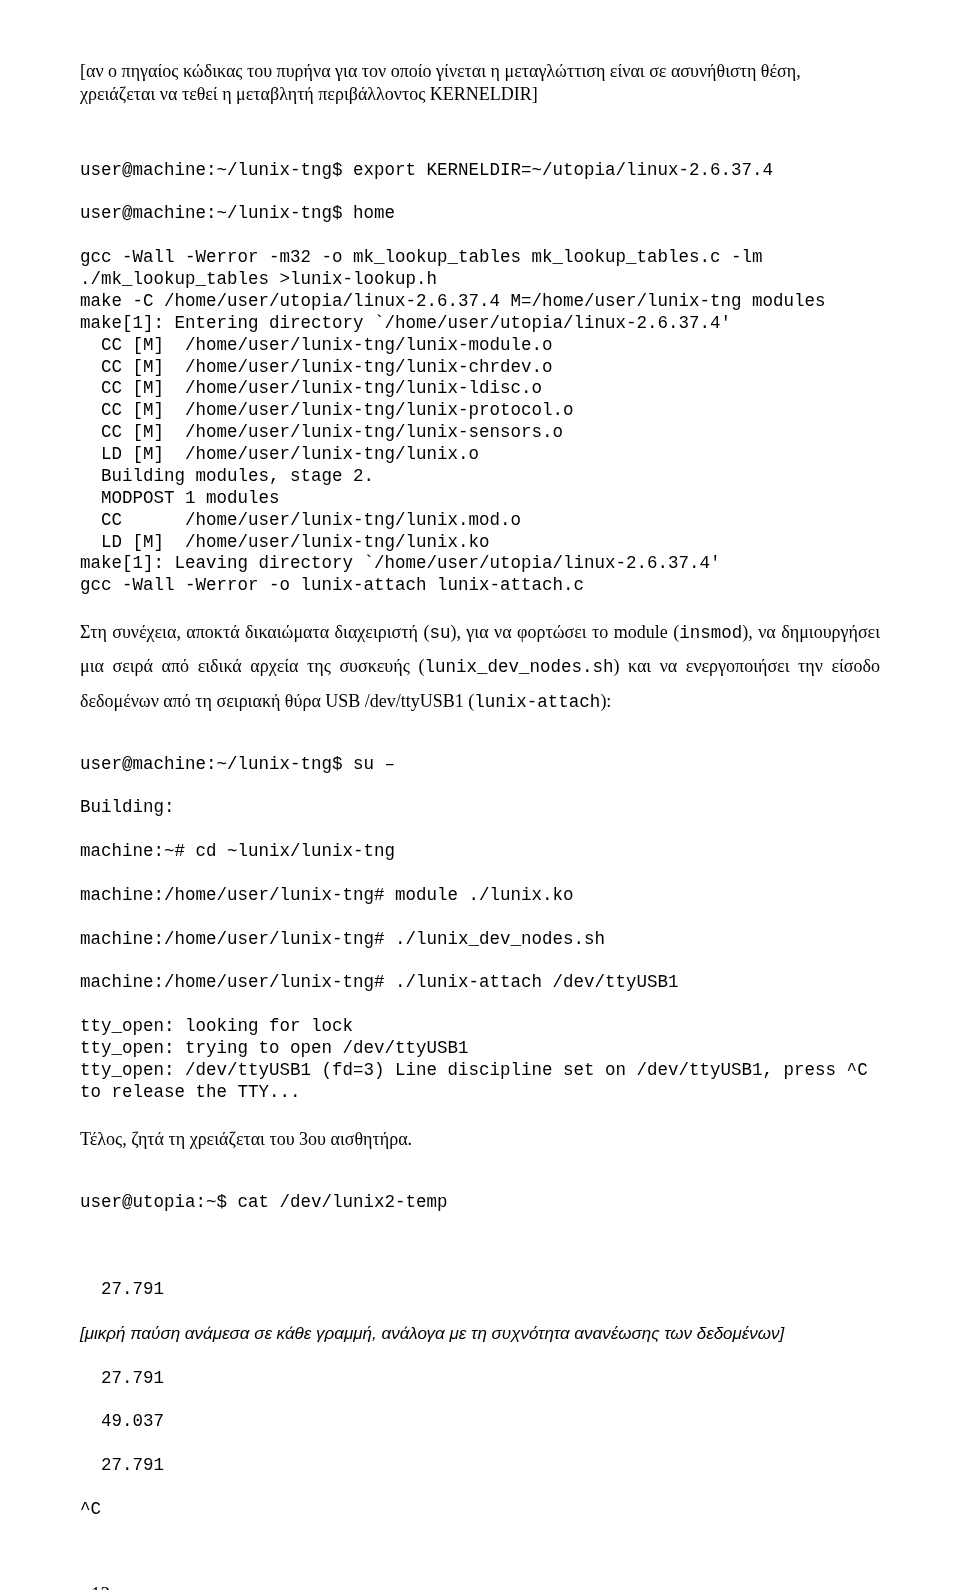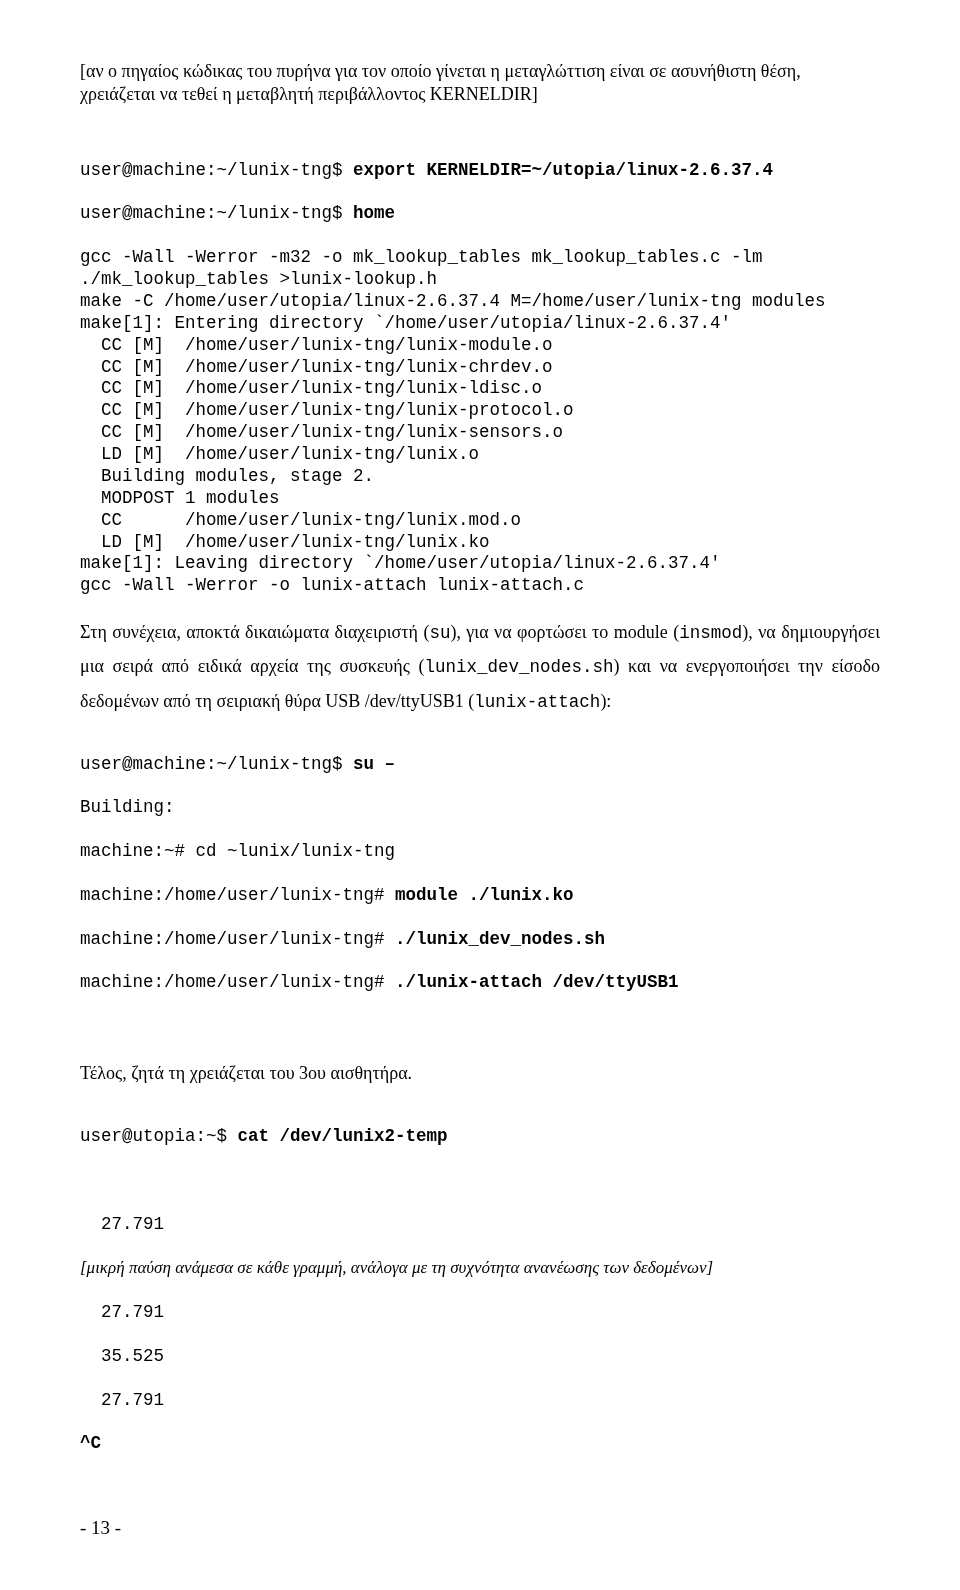--- a/index.html
+++ b/index.html
@@ -10,21 +10,21 @@
     padding: 60px 80px 40px 80px;
     font-size: 18px;
     line-height: 1.35;
   }
   .mono {
     font-family: "Courier New", monospace;
     font-size: 17.5px;
     white-space: pre-wrap;
     line-height: 1.25;
   }
-  .bold { font-weight: bold; text-align: center; }
+  .bold { font-weight: normal; text-align: center; }
   .serif-para {
     font-family: "Times New Roman", serif;
     font-size: 18px;
     text-align: justify;
     margin: 18px 0 14px 0;
     line-height: 1.9;
   }
   .page-num {
     text-align: left;
     font-family: "Times New Roman", serif;
@@ -62,29 +62,31 @@
 <span>Στη συνέχεια, αποκτά δικαιώματα διαχειριστή (</span><span class="mono" style="font-size:17.5px;">su</span><span>), για να φορτώσει το module (</span><span class="mono" style="font-size:17.5px;">insmod</span><span>),  να  δημιουργήσει  μια  σειρά  από  ειδικά  αρχεία  της  συσκευής (</span><span class="mono" style="font-size:17.5px;">lunix_dev_nodes.sh</span><span>) και να ενεργοποιήσει την είσοδο δεδομένων από τη σειριακή θύρα USB /dev/ttyUSB1 (</span><span class="mono" style="font-size:17.5px;">lunix-attach</span><span>):</span>
 </div>
 
 <div class="mono">
 <span>user@machine:~/lunix-tng$ </span><span class="bold">su –</span>
 <br><span>Building:</span>
 <br><span>machine:~# cd ~lunix/lunix-tng</span>
 <br><span>machine:/home/user/lunix-tng# </span><span class="bold">module ./lunix.ko</span>
 <br><span>machine:/home/user/lunix-tng# </span><span class="bold">./lunix_dev_nodes.sh</span>
 <br><span>machine:/home/user/lunix-tng# </span><span class="bold">./lunix-attach /dev/ttyUSB1</span>
-<br>
+<br><span>tty_open: looking for lock
+tty_open: trying to open /dev/ttyUSB1
+tty_open: /dev/ttyUSB1 (fd=3) Line discipline set on /dev/ttyUSB1, press ^C to release the TTY...</span>
 </div>
 
 <div class="serif-para" style="text-align:left;">Τέλος, ζητά τη χρειάζεται του 3ου αισθητήρα.</div>
 
 <div class="mono">
 <span>user@utopia:~$ </span><span class="bold">cat /dev/lunix2-temp</span>
 <br>
 <br><span>  27.791</span>
-<br><span style="font-family:Liberation Serif, serif;font-style:italic;font-size:17px;margin-top:28px;">[μικρή παύση ανάμεσα σε κάθε γραμμή, ανάλογα με τη συχνότητα ανανέωσης των δεδομένων]</span>
+<br><span style="font-family:Liberation Sans, sans-serif;font-style:italic;font-size:17px;margin-top:28px;">[μικρή παύση ανάμεσα σε κάθε γραμμή, ανάλογα με τη συχνότητα ανανέωσης των δεδομένων]</span>
 <br><span>  27.791</span>
-<br><span>  35.525</span>
+<br><span>  49.037</span>
 <br><span>  27.791</span>
 <br><span class="bold">^C</span>
 </div>
 
 <div class="page-num">- 13 -</div>
 
 </body></html>

